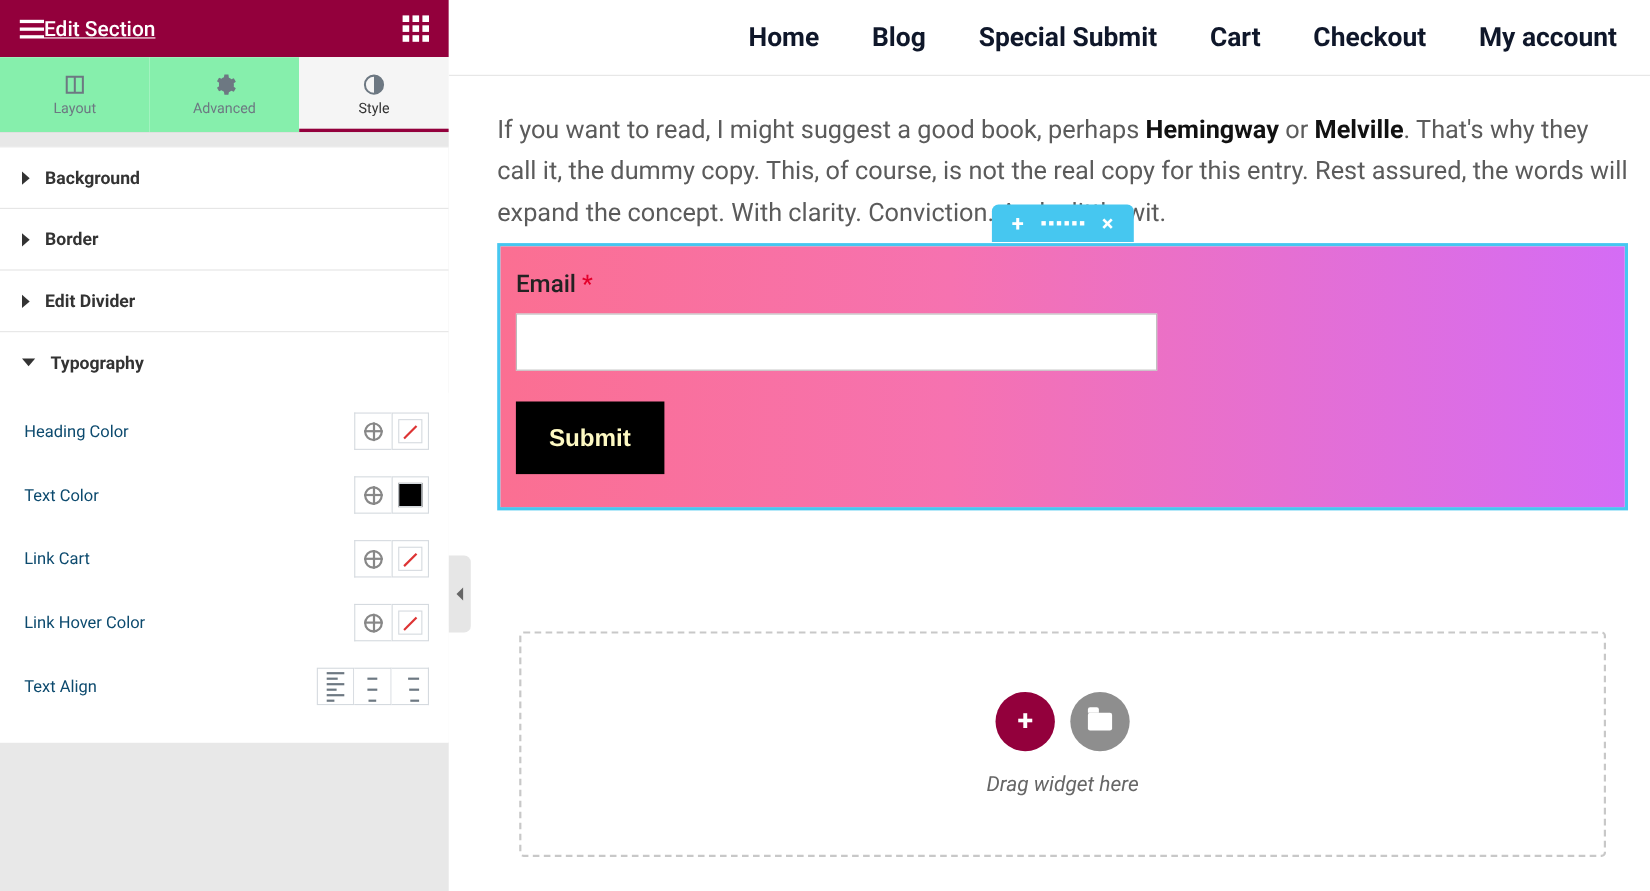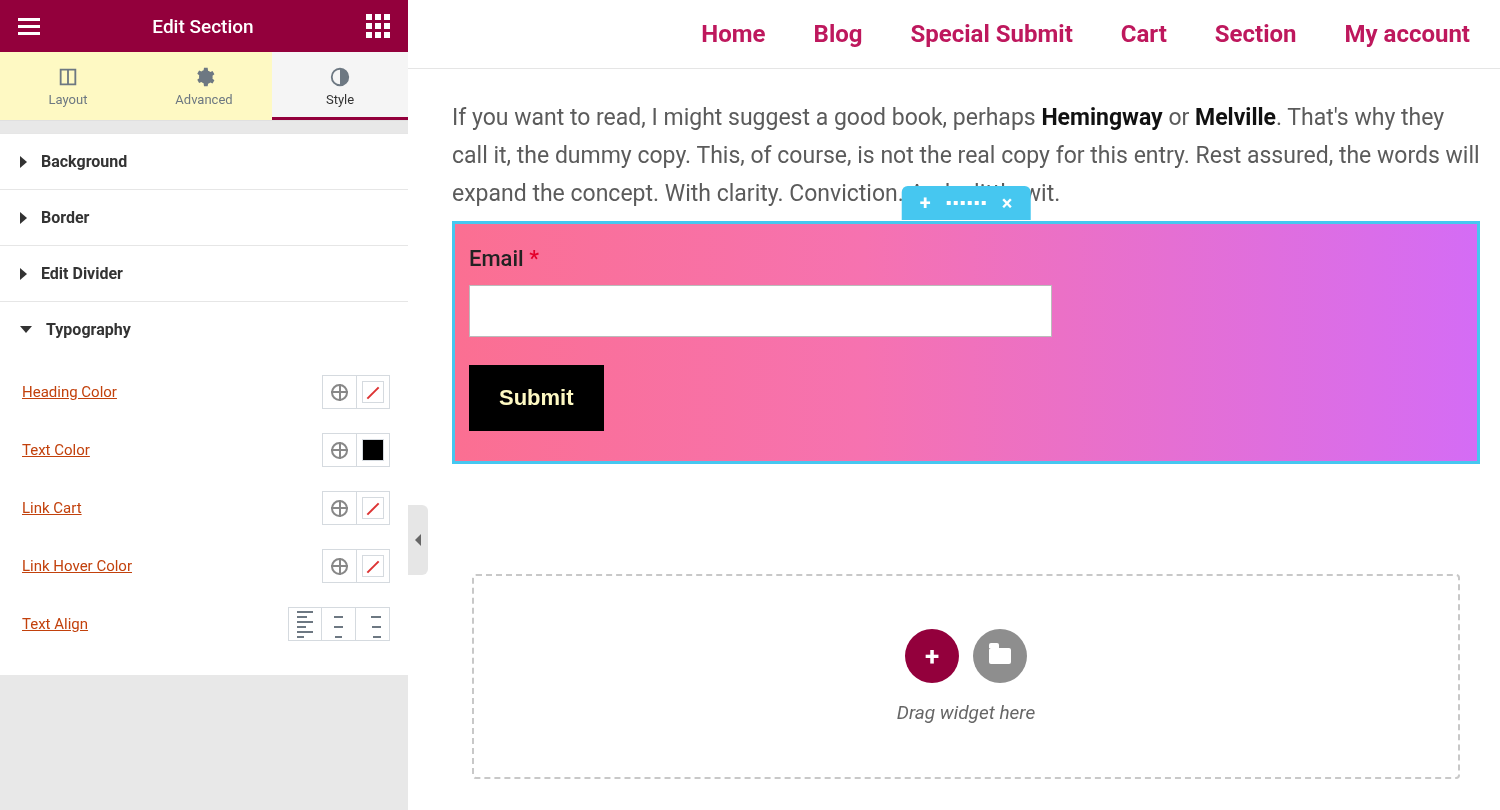--- a/index.html
+++ b/index.html
@@ -27,21 +27,21 @@
     height: 52px;
     background: #93003C;
     color: #fff;
     display: flex;
     align-items: center;
     justify-content: space-between;
     padding: 0 18px;
     font-size: 19px;
     font-weight: 500;
   }
-  .panel-header .title { flex: 1; text-align: center; }
+  .panel-header .title { flex: 1; text-align: left; text-decoration: underline; }
   .menu-icon { display:inline-flex; flex-direction:column; gap:4px; cursor:pointer; }
   .menu-icon span { width:22px; height:3px; background:#fff; display:block; }
   .dots-grid { display:grid; grid-template-columns:repeat(3,6px); grid-template-rows:repeat(3,6px); gap:3px; cursor:pointer; }
   .dots-grid span { width:6px; height:6px; background:#fff; display:block; }
 
   .tabs {
     display:flex;
     background:#fff;
     border-bottom:1px solid #e0e0e0;
   }
@@ -49,21 +49,21 @@
     flex:1;
     display:flex;
     flex-direction:column;
     align-items:center;
     justify-content:center;
     padding:14px 0 10px;
     color:#6d7882;
     cursor:pointer;
     font-size:13px;
     gap:4px;
-    background:#fef9c3;
+    background:#86efac;
     border-bottom:3px solid transparent;
   }
   .tab.active {
     background:#f5f5f5;
     border-bottom:3px solid #93003C;
     color:#333;
   }
   .tab svg { width:22px; height:22px; fill:#6d7882; }
   .tab.active svg { fill:#6d7882; }
 
@@ -107,22 +107,21 @@
     background:#fff;
   }
   .row {
     display:flex;
     align-items:center;
     justify-content:space-between;
     min-height:58px;
   }
   .row-label {
     font-size:15px;
-    color:#c2410c;
-    text-decoration:underline;
+    color:#0c4a6e;
   }
 
   .color-control { display:flex; }
   .color-control .btn {
     width:34px; height:34px;
     border:1px solid #d5dadf;
     background:#fff;
     display:flex;
     align-items:center;
     justify-content:center;
@@ -195,21 +194,21 @@
     overflow:auto;
   }
   .site-nav {
     display:flex;
     justify-content:flex-end;
     align-items:center;
     gap:48px;
     padding:20px 30px 20px 0;
     font-size:24px;
     font-weight:700;
-    color:#be185d;
+    color:#0f172a;
     border-bottom:1px solid #e5e5e5;
   }
   .site-nav a { cursor:pointer; }
   .preview-inner { padding: 30px 20px 30px 44px; }
   .dummy-text {
     font-size:23px;
     color:#5b5b5b;
     line-height:1.65;
     margin-bottom:4px;
   }
@@ -458,21 +457,21 @@
 <div class="collapse-handle">
   <span class="chev"></span>
 </div>
 
 <main class="preview">
   <nav class="site-nav">
     <a>Home</a>
     <a>Blog</a>
     <a>Special Submit</a>
     <a>Cart</a>
-    <a>Section</a>
+    <a>Checkout</a>
     <a>My account</a>
   </nav>
 
   <div class="preview-inner">
     <p class="dummy-text">
       <span>If you want to read, I might suggest a good book, perhaps </span><strong>Hemingway</strong><span> or </span><strong>Melville</strong><span>. That's why they call it, the dummy copy. This, of course, is not the real copy for this entry. Rest assured, the words will expand the concept. With clarity. Conviction. And a little wit.</span>
     </p>
 
     <div class="section-wrap">
       <div class="section-handle">

